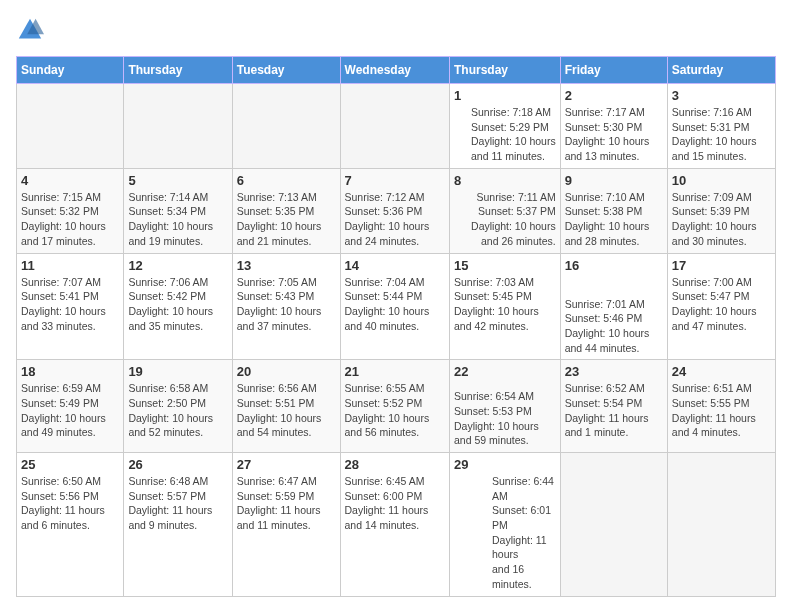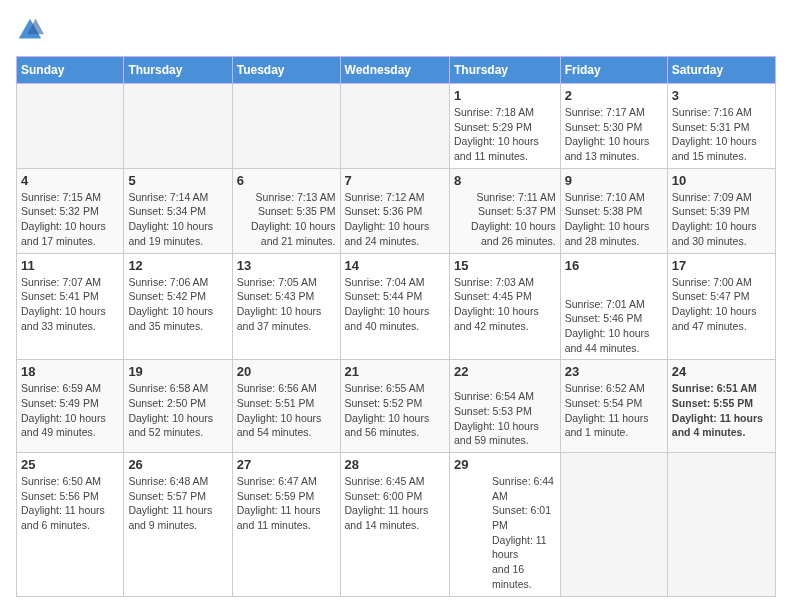--- a/index.html
+++ b/index.html
@@ -120,21 +120,21 @@
       </tr>
   </thead>
   <tbody id="calendar-body">
   <tr>
         <td class="empty"></td>
         <td class="empty"></td>
         <td class="empty"></td>
         <td class="empty"></td>
         <td>
           <span class="day-num">1</span>
-          <div class="day-detail" style="white-space: pre-line;">Sunrise: 7:18 AM
+          <div class="day-detail" style="white-space: pre-line; margin-left: 17px;">Sunrise: 7:18 AM
 Sunset: 5:29 PM
 Daylight: 10 hours
 and 11 minutes.</div>
         </td>
         <td>
           <span class="day-num">2</span>
           <div class="day-detail" style="white-space: pre-line;">Sunrise: 7:17 AM
 Sunset: 5:30 PM
 Daylight: 10 hours
 and 13 minutes.</div>
@@ -157,21 +157,21 @@
         </td>
         <td>
           <span class="day-num">5</span>
           <div class="day-detail" style="white-space: pre-line;">Sunrise: 7:14 AM
 Sunset: 5:34 PM
 Daylight: 10 hours
 and 19 minutes.</div>
         </td>
         <td>
           <span class="day-num">6</span>
-          <div class="day-detail" style="white-space: pre-line; text-align: right;">Sunrise: 7:13 AM
+          <div class="day-detail" style="white-space: pre-line;">Sunrise: 7:13 AM
 Sunset: 5:35 PM
 Daylight: 10 hours
 and 21 minutes.</div>
         </td>
         <td>
           <span class="day-num">7</span>
           <div class="day-detail" style="white-space: pre-line;">Sunrise: 7:12 AM
 Sunset: 5:36 PM
 Daylight: 10 hours
 and 24 minutes.</div>
@@ -223,21 +223,21 @@
         <td>
           <span class="day-num">14</span>
           <div class="day-detail" style="white-space: pre-line;">Sunrise: 7:04 AM
 Sunset: 5:44 PM
 Daylight: 10 hours
 and 40 minutes.</div>
         </td>
         <td>
           <span class="day-num">15</span>
           <div class="day-detail" style="white-space: pre-line;">Sunrise: 7:03 AM
-Sunset: 4:45 PM
+Sunset: 5:45 PM
 Daylight: 10 hours
 and 42 minutes.</div>
         </td>
         <td>
           <span class="day-num">16</span>
           <div class="day-detail" style="white-space: pre-line; margin-top: 24px;">Sunrise: 7:01 AM
 Sunset: 5:46 PM
 Daylight: 10 hours
 and 44 minutes.</div>
         </td>
@@ -287,21 +287,21 @@
         </td>
         <td>
           <span class="day-num">23</span>
           <div class="day-detail" style="white-space: pre-line;">Sunrise: 6:52 AM
 Sunset: 5:54 PM
 Daylight: 11 hours
 and 1 minute.</div>
         </td>
         <td>
           <span class="day-num">24</span>
-          <div class="day-detail" style="white-space: pre-line; font-weight: bold;">Sunrise: 6:51 AM
+          <div class="day-detail" style="white-space: pre-line;">Sunrise: 6:51 AM
 Sunset: 5:55 PM
 Daylight: 11 hours
 and 4 minutes.</div>
         </td>
       </tr>
       <tr>
         <td>
           <span class="day-num">25</span>
           <div class="day-detail" style="white-space: pre-line;">Sunrise: 6:50 AM
 Sunset: 5:56 PM

